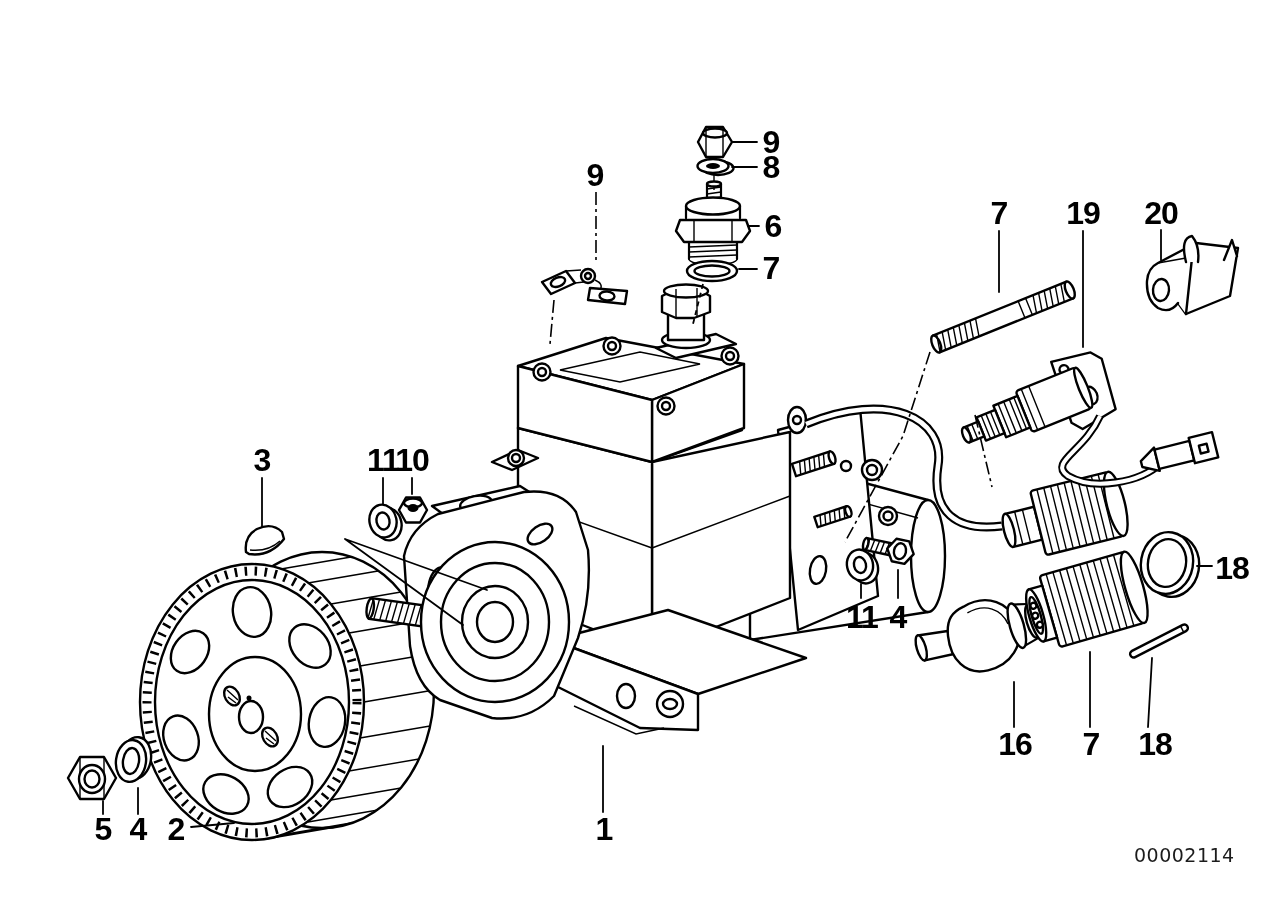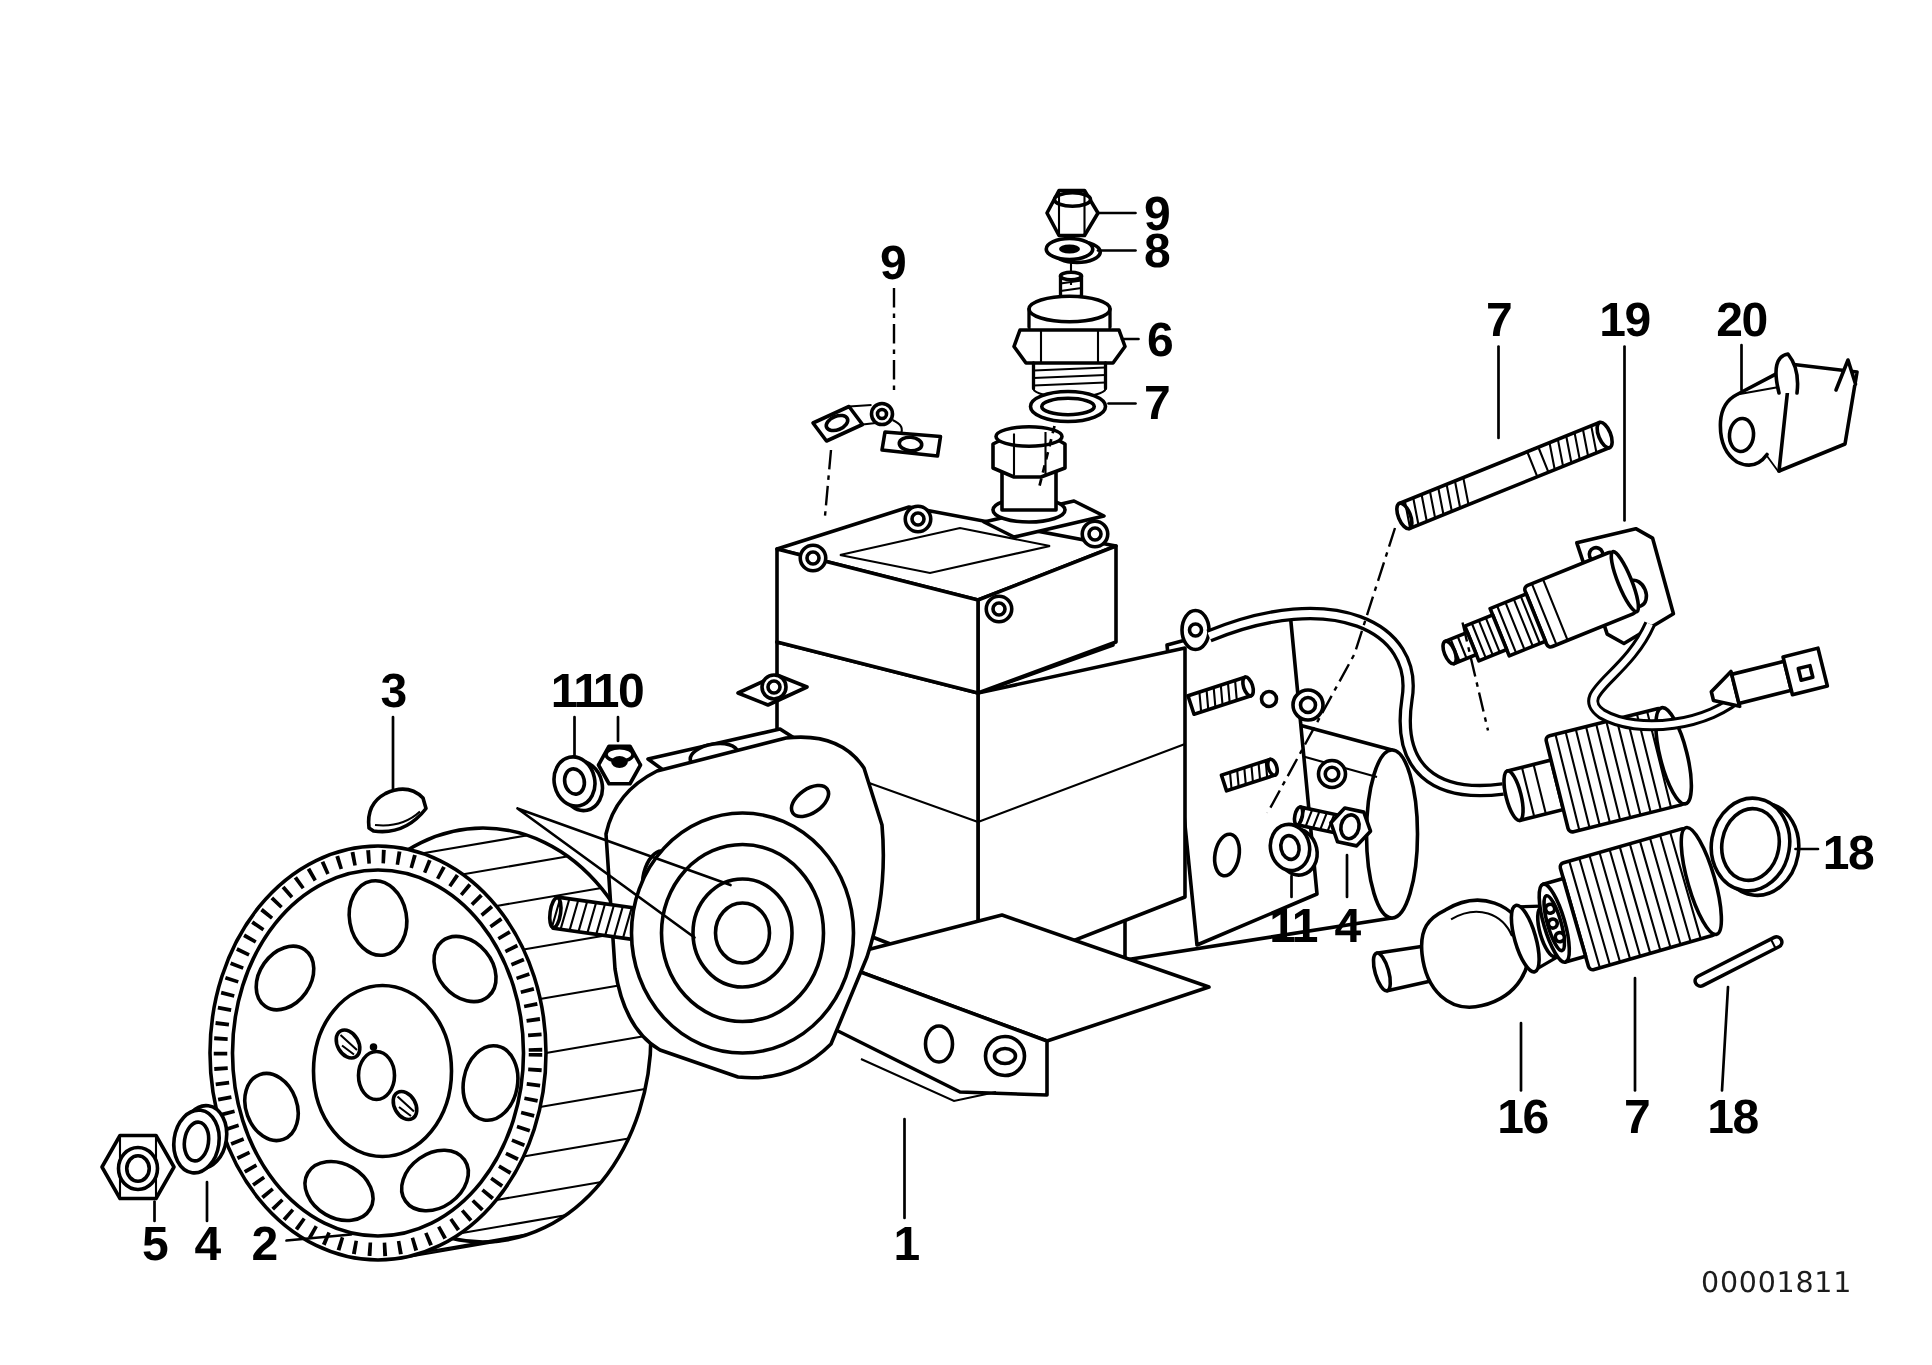--- a/index.html
+++ b/index.html
@@ -359,15 +359,15 @@
 <div class="callout" style="left:898px;top:617px">4</div>
 <div class="callout" style="left:1232px;top:568px">18</div>
 <div class="callout" style="left:103px;top:829px">5</div>
 <div class="callout" style="left:138px;top:829px">4</div>
 <div class="callout" style="left:176px;top:829px">2</div>
 <div class="callout" style="left:604px;top:829px">1</div>
 <div class="callout" style="left:1015px;top:744px">16</div>
 <div class="callout" style="left:1091px;top:744px">7</div>
 <div class="callout" style="left:1155px;top:744px">18</div>
 
-<div class="docnum">00001811</div>
+<div class="docnum">00002114</div>
 
 </div>
 
 </body></html>

